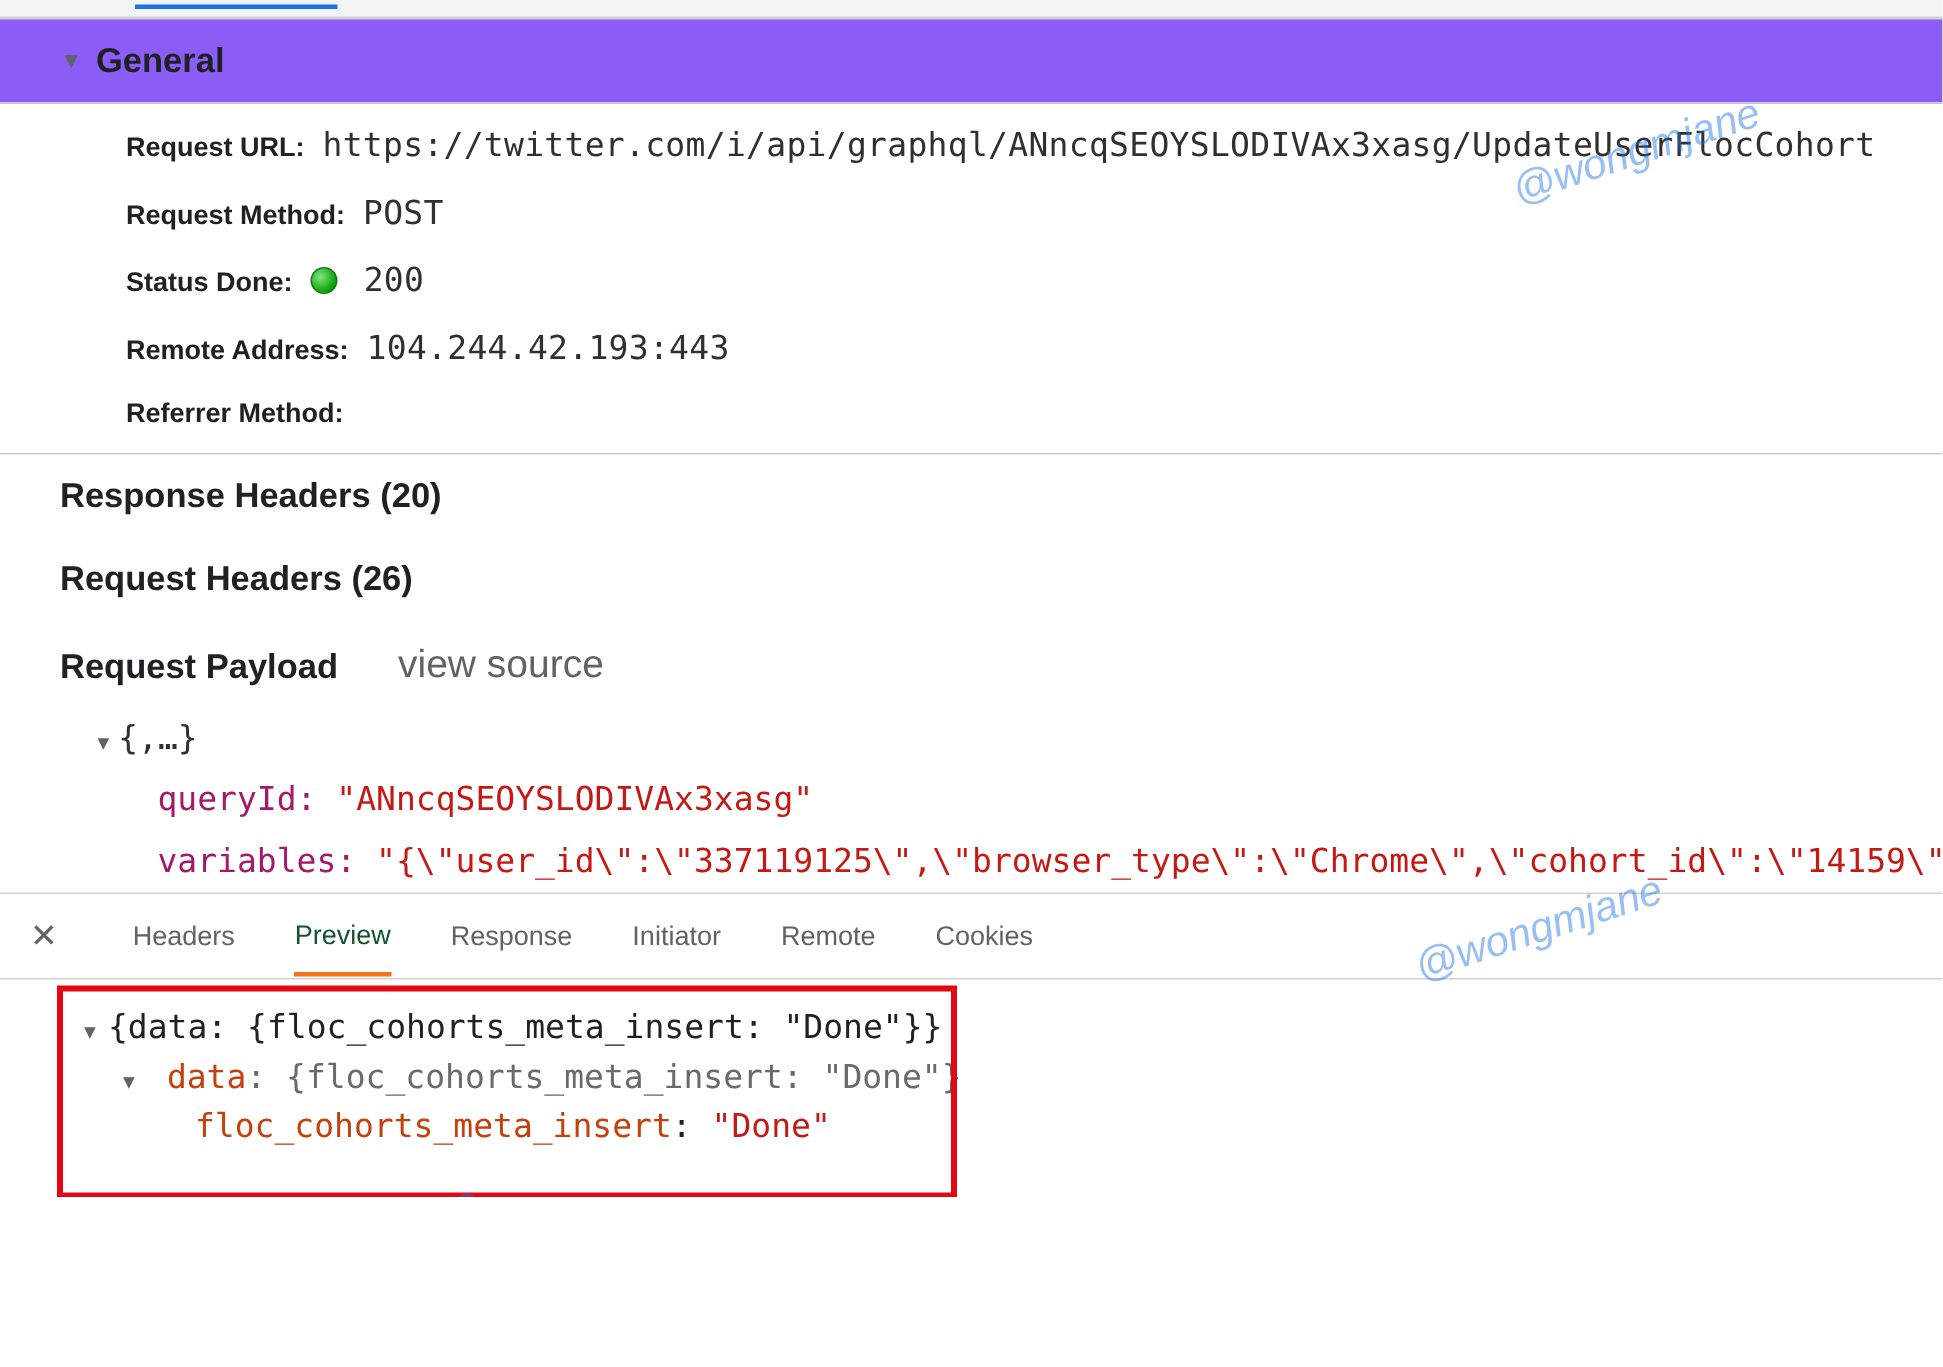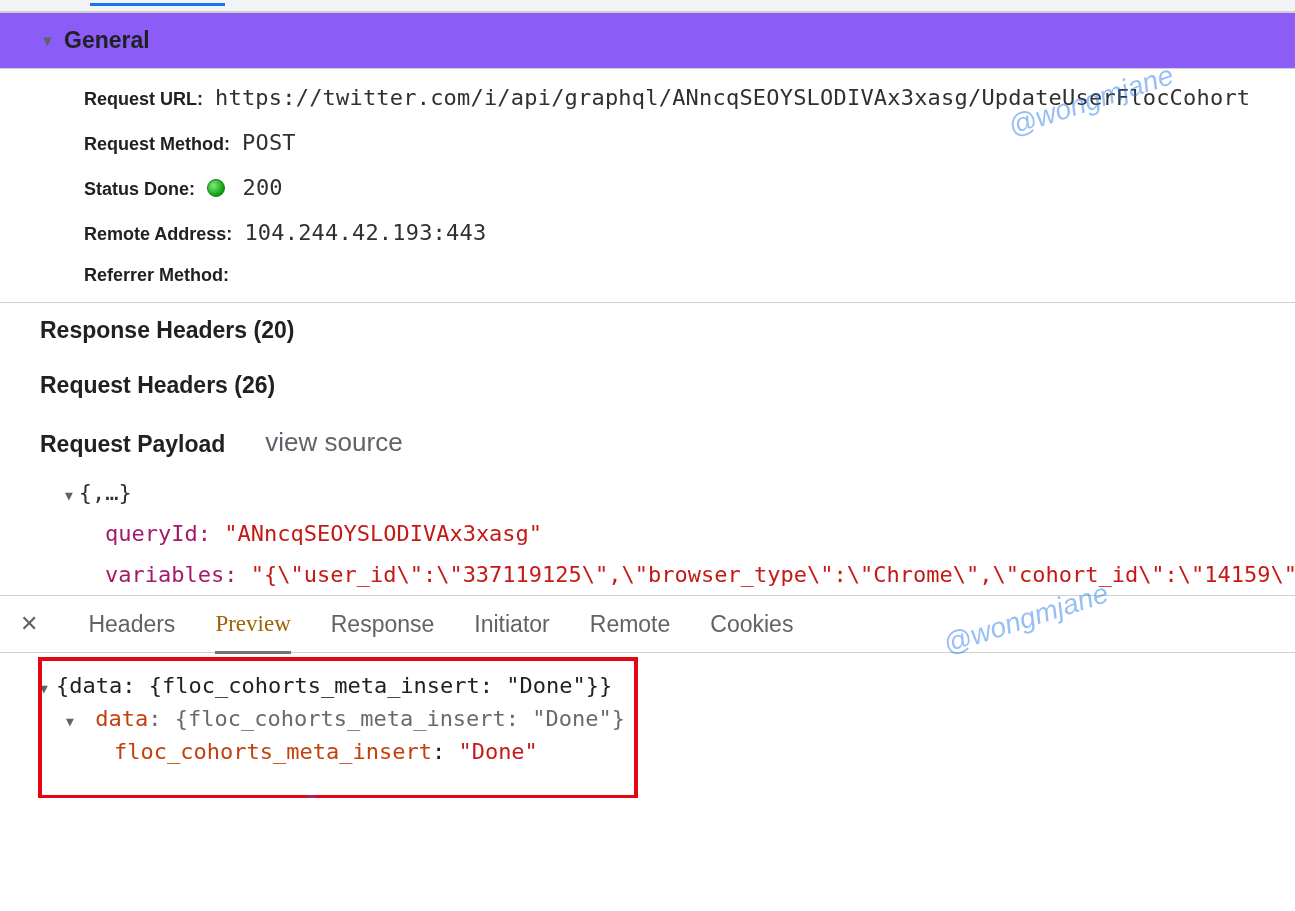--- a/index.html
+++ b/index.html
@@ -142,34 +142,33 @@
     height: 58px;
     gap: 40px;
   }
   .preview-tabs .close-btn {
     color: #5f6368;
     font-size: 22px;
     cursor: pointer;
     margin-right: 10px;
   }
   .preview-tabs .tab {
-    font-size: 23px;
+    font-size: 18px;
     color: #5f6368;
     cursor: pointer;
     padding: 14px 0;
   }
   .preview-tabs .tab.active {
-    color: #a16207;
-    border-bottom: 3px solid #737373;
+    color: #14532d;
+    border-bottom: 3px solid #f97316;
     margin-bottom: -2px;
-    font-family: Liberation Serif, serif;
   }
   
   .preview-content {
-    padding: 16px 40px 30px 40px;
+    padding: 16px 40px 30px 56px;
     position: relative;
   }
   .red-box {
     position: absolute;
     left: 38px;
     top: 4px;
     width: 600px;
     height: 142px;
     border: 4px solid #e30613;
     pointer-events: none;

